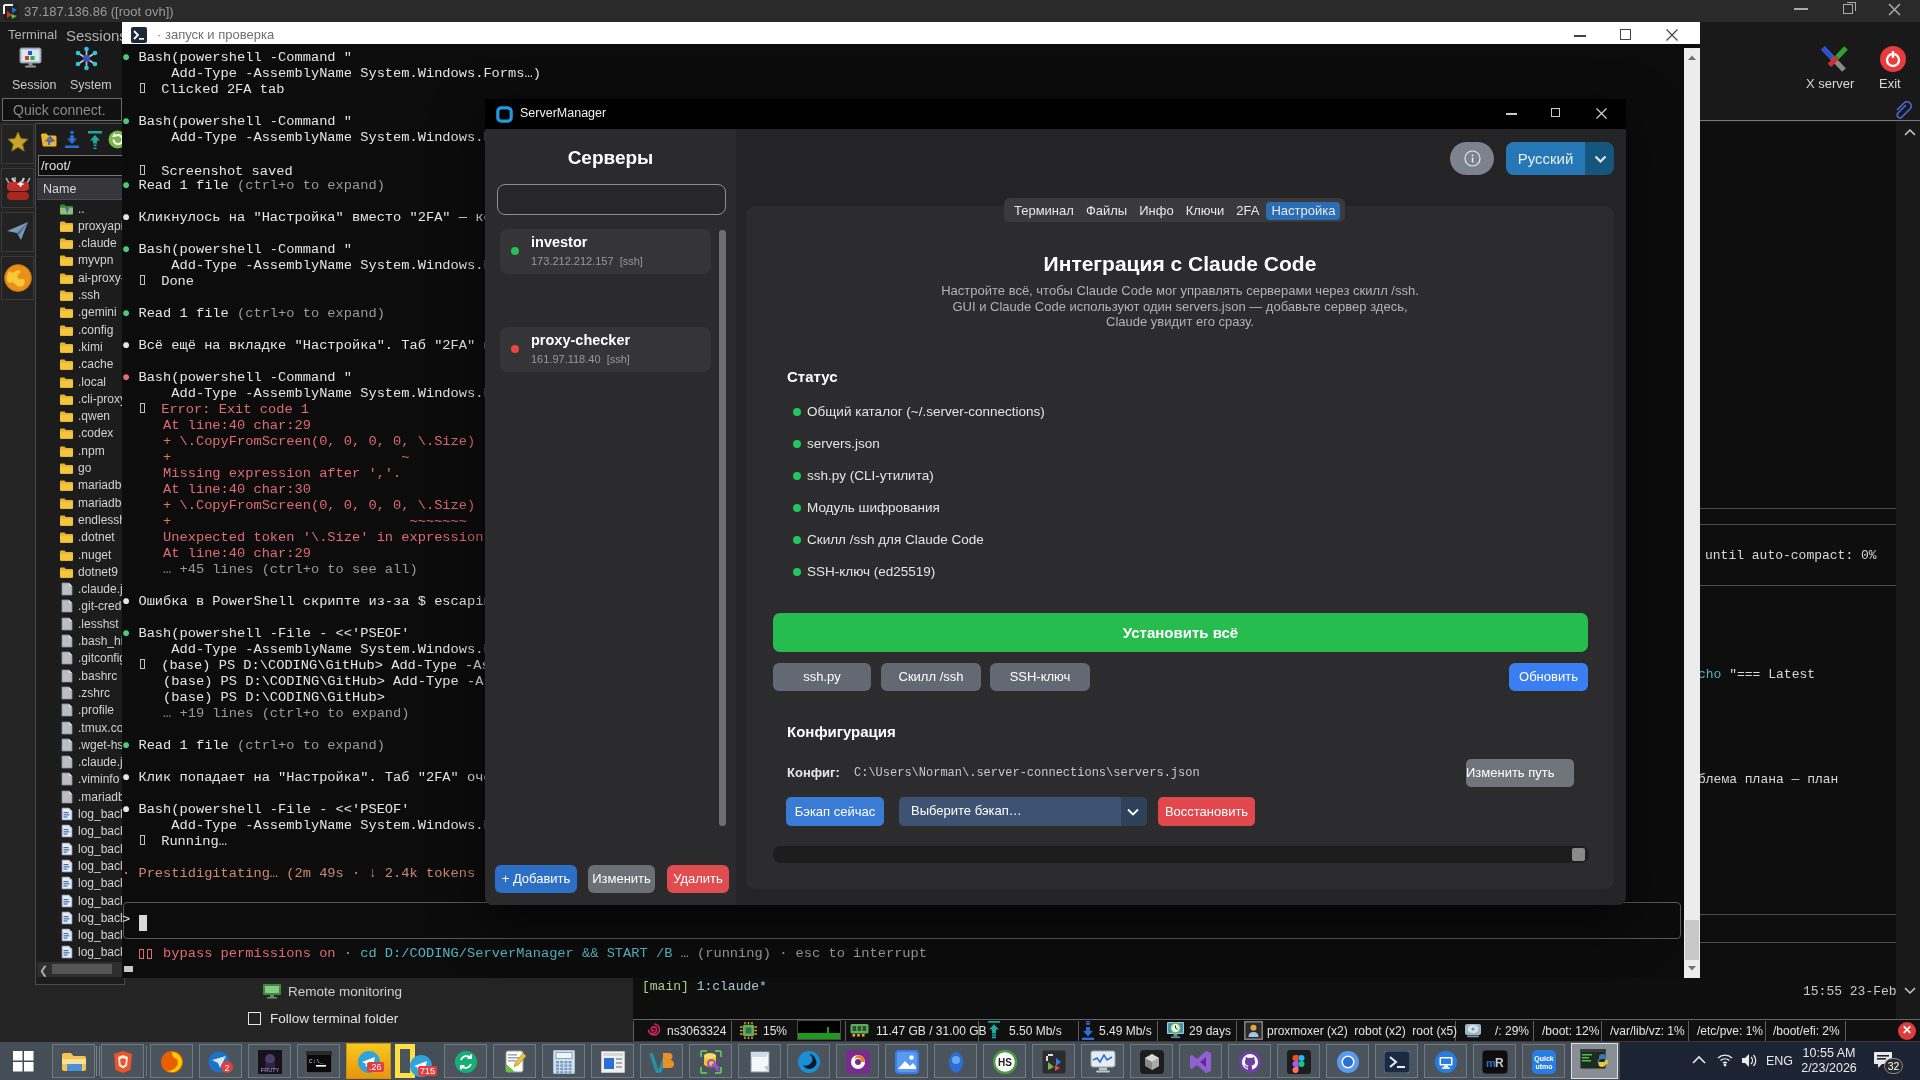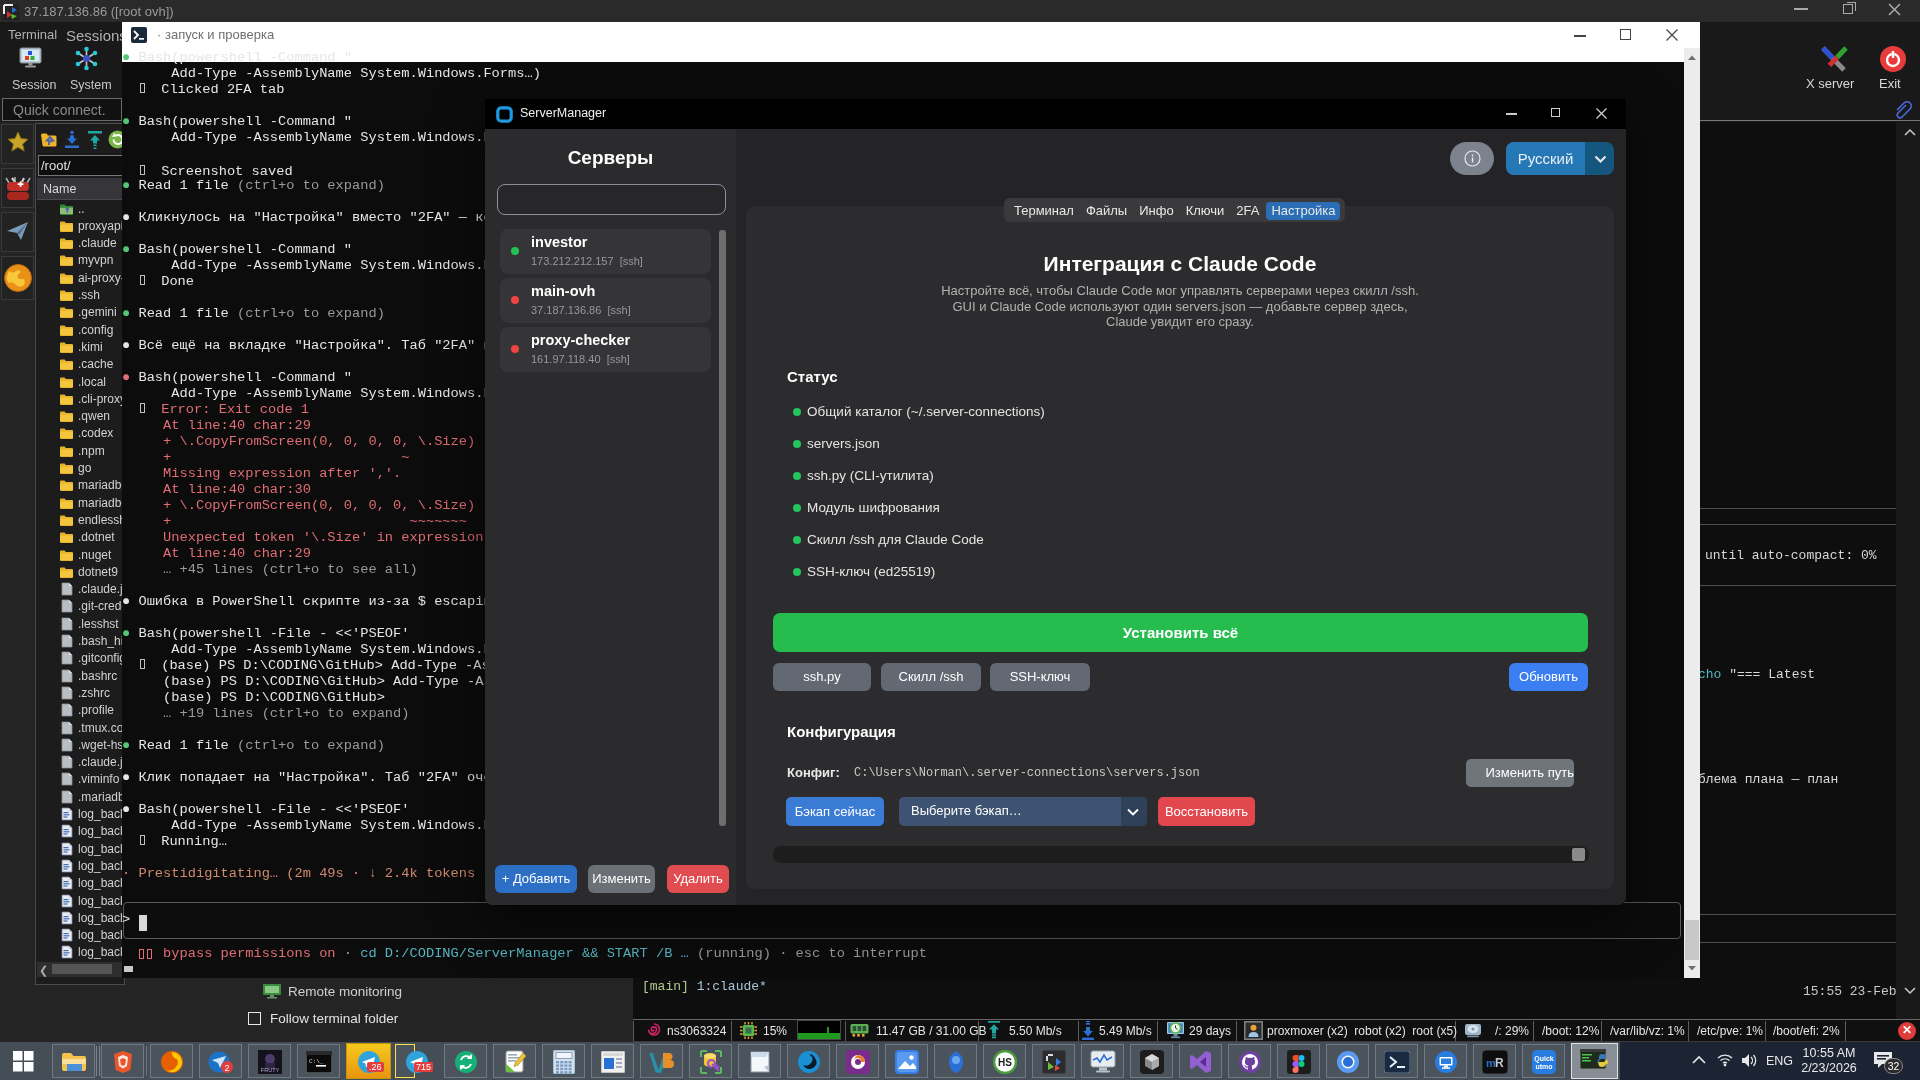--- a/index.html
+++ b/index.html
@@ -12,21 +12,21 @@
 .tmx { position:absolute; font-family:"Liberation Mono",monospace; font-size:13px; }
 #msidebar { position:absolute; left:0; top:122px; width:633px; height:920px; background:#242424; }
 #fpanel { position:absolute; left:35px; top:123px; width:90px; height:862px; background:#1c1c1c; border:1px solid #4a4a4a; overflow:hidden; }
 .frow { position:absolute; left:0; width:88px; height:17px; }
 .fico { position:absolute; left:23px; top:1px; }
 .fname { position:absolute; left:42px; top:1px; color:#d2d2d2; font-size:12px; white-space:nowrap; }
 .dcell { position:absolute; left:1px; width:33px; height:40px; background:#222; border:1px solid #3a3a3a; text-align:center; padding-top:6px; }
 .mtx { position:absolute; top:1024px; color:#e4e4e4; font-size:12px; white-space:nowrap; }
 
 #twin { position:absolute; left:122px; top:22px; width:1578px; height:956px; background:#0c0c0c; }
-#ttitle { position:absolute; left:0; top:0; width:1578px; height:40px; background:#fff; }
+#ttitle { position:absolute; left:0; top:0; width:1578px; height:22px; background:#fff; }
 #tscroll { position:absolute; left:1562px; top:26px; width:16px; height:930px; background:#ececec; }
 .tl { position:absolute; left:122px; height:16px; line-height:16px; font-family:"Liberation Mono",monospace; font-size:13.7px; color:#e6e6e6; white-space:pre; }
 .bx { display:inline-block; width:5px; height:10px; border:1px solid #c0c0c0; margin:0 15.75px 0 2px; }
 
 #smwin { position:absolute; left:485px; top:99px; width:1141px; height:806px; background:#242426; border-radius:0 0 8px 8px; box-shadow:0 18px 50px rgba(0,0,0,0.55); }
 #smtitle { position:absolute; left:0; top:0; width:1141px; height:30px; background:#000; }
 #smside { position:absolute; left:0; top:30px; width:251px; height:776px; background:#2b2b2d; border-radius:0 0 0 8px; }
 #smmain { position:absolute; left:251px; top:30px; width:890px; height:776px; }
 #smcard { position:absolute; left:10px; top:77px; width:868px; height:683px; background:#2c2c2e; border-radius:9px; }
 #smtabs { position:absolute; height:24px; background:#3a3a3c; border-radius:6px; padding:3px 4px; white-space:nowrap; }
@@ -686,25 +686,20 @@
         </svg>
   </div>
   <div id="smside">
     <div style="position:absolute;left:0;top:18px;width:251px;text-align:center;color:#fff;font-size:19px;font-weight:bold">Серверы</div>
     <div style="position:absolute;left:12px;top:55px;width:229px;height:31px;border:1.5px solid #8a9099;border-radius:8px;background:#27272a"></div>
     <div class="scard" style="top:100px">
       <span class="sdot" style="background:#26c156"></span>
       <div class="sname">investor</div>
           <div class="sip">173.212.212.157&nbsp;&nbsp;[ssh]</div>
     </div>
-    <div class="scard" style="top:149px">
-      <span class="sdot" style="background:#ef4444"></span>
-      <div class="sname">main-ovh</div>
-          <div class="sip">37.187.136.86&nbsp;&nbsp;[ssh]</div>
-    </div>
     <div class="scard" style="top:198px">
       <span class="sdot" style="background:#ef4444"></span>
       <div class="sname">proxy-checker</div>
           <div class="sip">161.97.118.40&nbsp;&nbsp;[ssh]</div>
     </div>
     <div style="position:absolute;left:234px;top:101px;width:7px;height:596px;background:#6e6e6e;border-radius:3px"></div>
     <div class="sbtn" style="left:10px;width:82px;background:#2d6fc4">+ Добавить</div>
     <div class="sbtn" style="left:103px;width:67px;background:#6b7077">Изменить</div>
     <div class="sbtn" style="left:182px;width:62px;background:#e04c50">Удалить</div>
   </div>
@@ -734,21 +729,21 @@
       <div class="strow" style="top:326px"><span class="gdot"></span>Скилл /ssh для Claude Code</div>
       <div class="strow" style="top:358px"><span class="gdot"></span>SSH-ключ (ed25519)</div>
       <div style="position:absolute;left:27px;top:407px;width:815px;height:39px;border-radius:7px;background:#26bd4e;color:#fff;font-size:15px;font-weight:bold;text-align:center;line-height:39px">Установить всё</div>
       <div class="gbtn" style="left:27px;width:98px">ssh.py</div>
       <div class="gbtn" style="left:135px;width:100px">Скилл /ssh</div>
       <div class="gbtn" style="left:244px;width:100px">SSH-ключ</div>
       <div class="gbtn" style="left:763px;width:79px;background:#3b7ef2">Обновить</div>
       <div style="position:absolute;left:41px;top:517px;color:#fff;font-size:15px;font-weight:bold">Конфигурация</div>
       <div style="position:absolute;left:41px;top:559px;color:#e8e8e8;font-size:13px;font-weight:bold">Конфиг:</div>
       <div style="position:absolute;left:108px;top:560px;color:#c8c8c8;font-size:12px;font-family:'Liberation Mono',monospace">C:\Users\Norman\.server-connections\servers.json</div>
-      <div style="position:absolute;left:720px;top:553px;width:108px;height:28px;border-radius:5px;background:#70757c;color:#fff;font-size:13px;text-align:right;line-height:28px">Изменить путь</div>
+      <div style="position:absolute;left:720px;top:553px;width:108px;height:28px;border-radius:5px;background:#70757c;color:#fff;font-size:13px;text-align:left;line-height:28px">Изменить путь</div>
       <div style="position:absolute;left:40px;top:591px;width:98px;height:29px;border-radius:5px;background:#3a7bd5;color:#fff;font-size:13px;text-align:center;line-height:29px">Бэкап сейчас</div>
       <div style="position:absolute;left:153px;top:591px;width:248px;height:29px;border-radius:5px;background:#3d5371"></div>
       <div style="position:absolute;left:375px;top:591px;width:26px;height:29px;border-radius:0 5px 5px 0;background:#2e4158"></div>
       <div style="position:absolute;left:165px;top:597px;color:#fff;font-size:13px">Выберите бэкап…</div>
       <svg style="position:absolute;left:381px;top:602px" width="12" height="8" viewBox="0 0 12 8">
             <path d="M1 1.5 l5 5 5-5" stroke="#fff" stroke-width="1.8" fill="none"></path>
           </svg>
       <div style="position:absolute;left:412px;top:591px;width:97px;height:29px;border-radius:5px;background:#e2474d;color:#fff;font-size:13px;text-align:center;line-height:29px">Восстановить</div>
       <div style="position:absolute;left:27px;top:640px;width:816px;height:17px;border-radius:8px;background:#1d1d1d"></div>
       <div style="position:absolute;left:826px;top:642px;width:13px;height:13px;background:#8a8a8a;border-radius:2px"></div>
@@ -807,21 +802,21 @@
             <text x="3" y="12" font-size="6" fill="#ddd" font-family="Liberation Mono">C:\_</text>
             <rect x="10" y="14" width="10" height="1.6" fill="#fff"></rect>
           </svg></div>
       </div>
 <div style="position:absolute;left:346px;top:1px;width:45px;height:36px;background:linear-gradient(#f5c81e,#e8960e);border:1px solid #c8920a">
         <div style="position:absolute;left:10px;top:6px"><svg width="24" height="24" viewBox="0 0 24 24">
             <circle cx="12" cy="12" r="11" fill="#2fa3dc"></circle>
             <path d="M5 12 l13-5 -2.5 11 -4-3 -2.5 2.3 -0.5-3.8 z" fill="#fff"></path>
           </svg><div style="position:absolute;left:10px;top:12px;background:#e33e3e;color:#fff;font-size:9px;font-family:'Liberation Sans';padding:0 2px;border-radius:2px">.26</div></div>
       </div>
-<div style="position:absolute;left:395px;top:2px;width:20px;height:34px;background:#4b545c;border:1px solid #fde047">
+<div style="position:absolute;left:395px;top:2px;width:20px;height:34px;background:#4b545c;border:5px solid #fde047">
         <div style="position:absolute;left:9px;top:5px"><svg width="24" height="24" viewBox="0 0 24 24">
             <circle cx="12" cy="12" r="11" fill="#2fa3dc"></circle>
             <path d="M5 12 l13-5 -2.5 11 -4-3 -2.5 2.3 -0.5-3.8 z" fill="#fff"></path>
           </svg><div style="position:absolute;left:9px;top:12px;background:#e33e3e;color:#fff;font-size:9px;font-family:'Liberation Sans';padding:0 2px;border-radius:2px">715</div></div>
       </div>
 <div style="position:absolute;left:444px;top:2px;width:43px;height:34px;background:#4b545c;border:1px solid #707a82">
         <div style="position:absolute;left:9px;top:5px"><svg width="24" height="24" viewBox="0 0 24 24">
             <circle cx="12" cy="12" r="11" fill="#16b077"></circle>
             <path d="M7 10 a6 6 0 0 1 10-2 m0-3.5 v3.5 h-3.5 M17 14 a6 6 0 0 1 -10 2 m0 3.5 v-3.5 h3.5" stroke="#fff" stroke-width="1.8" fill="none"></path>
           </svg></div>

